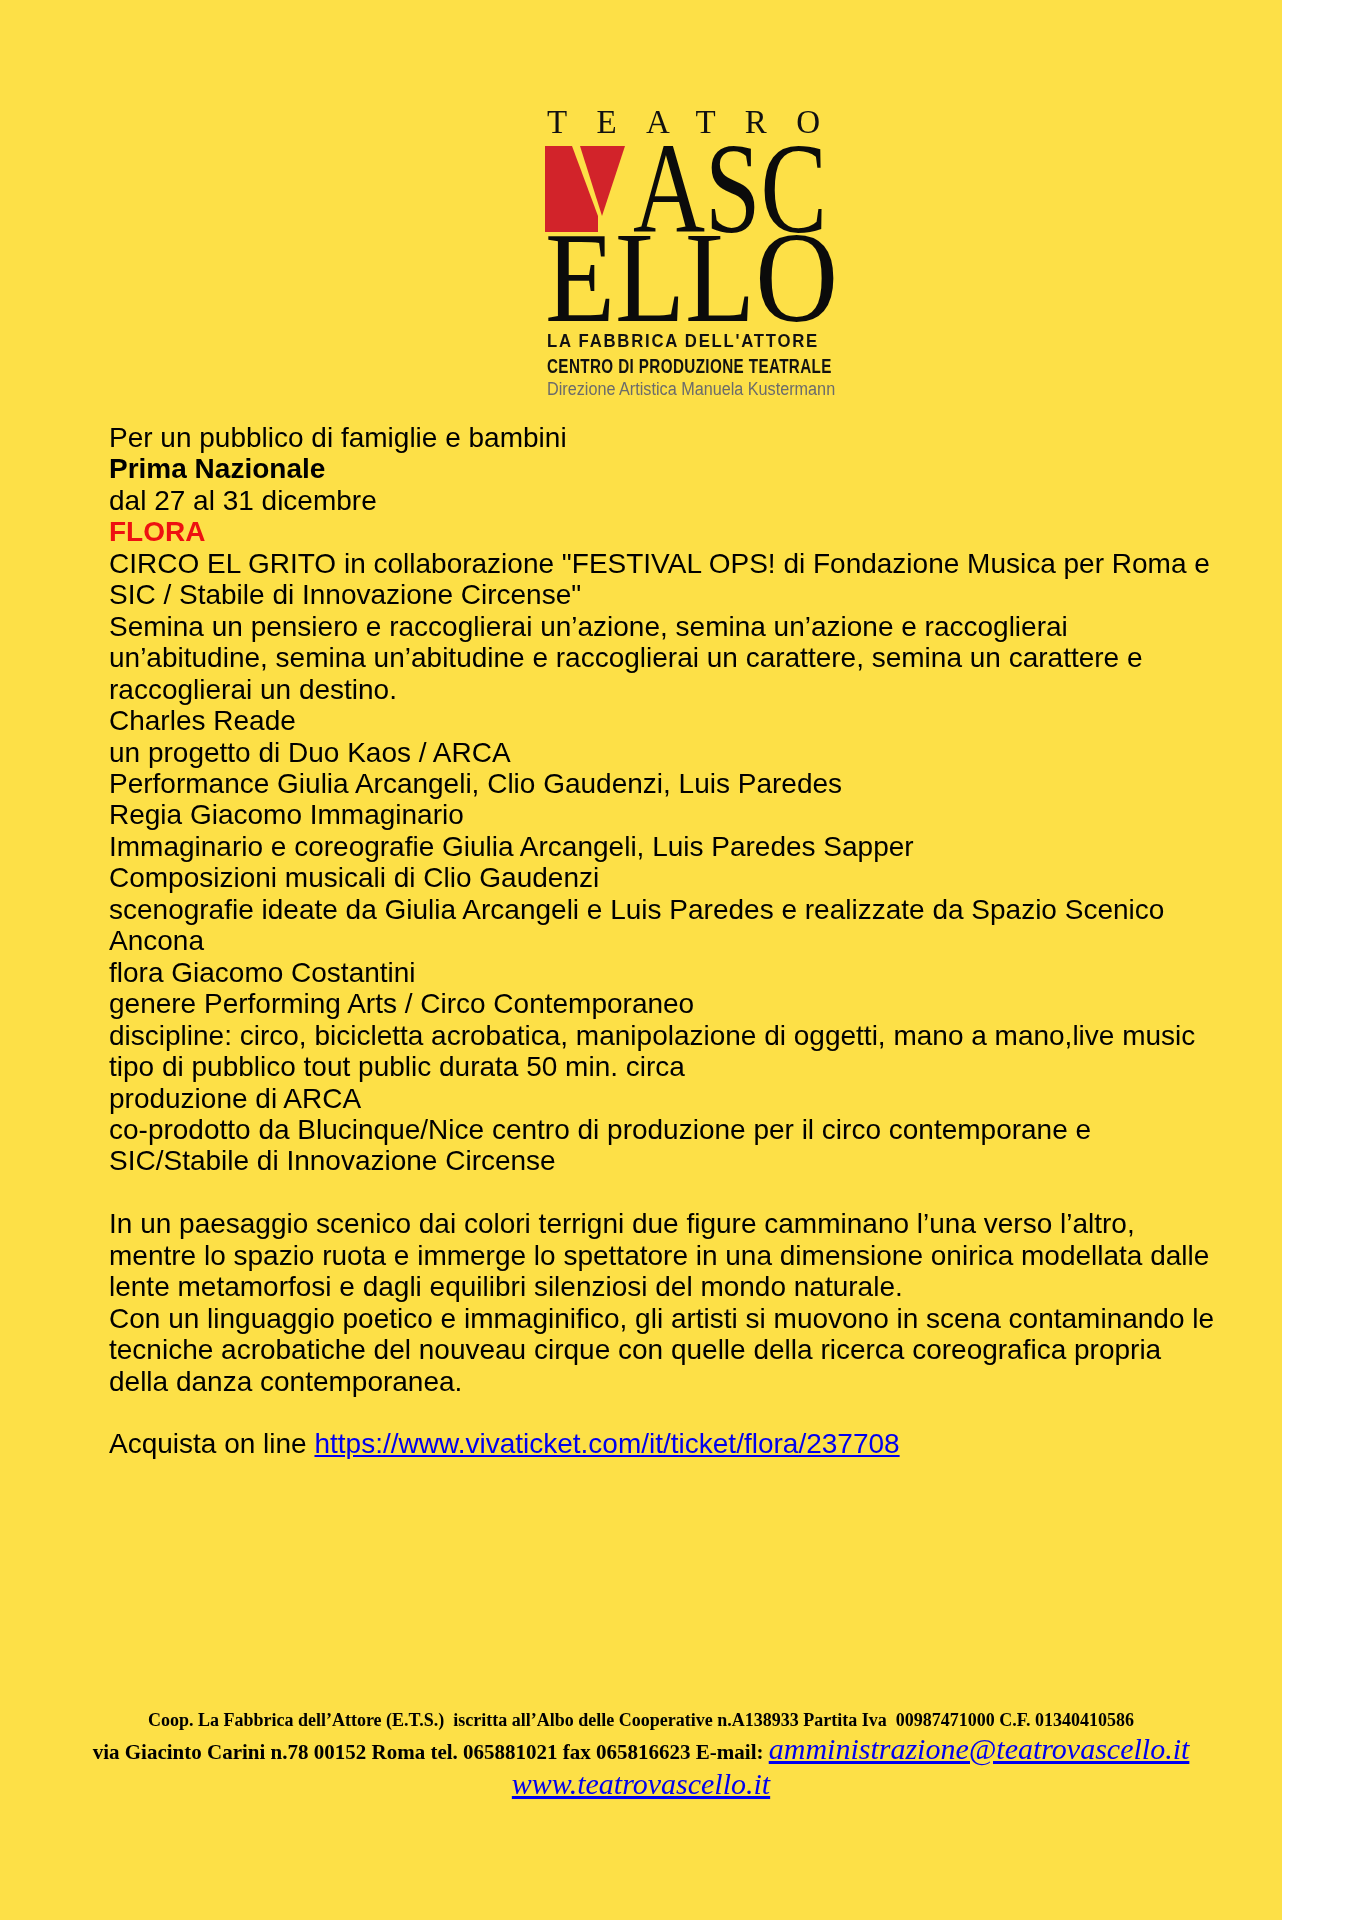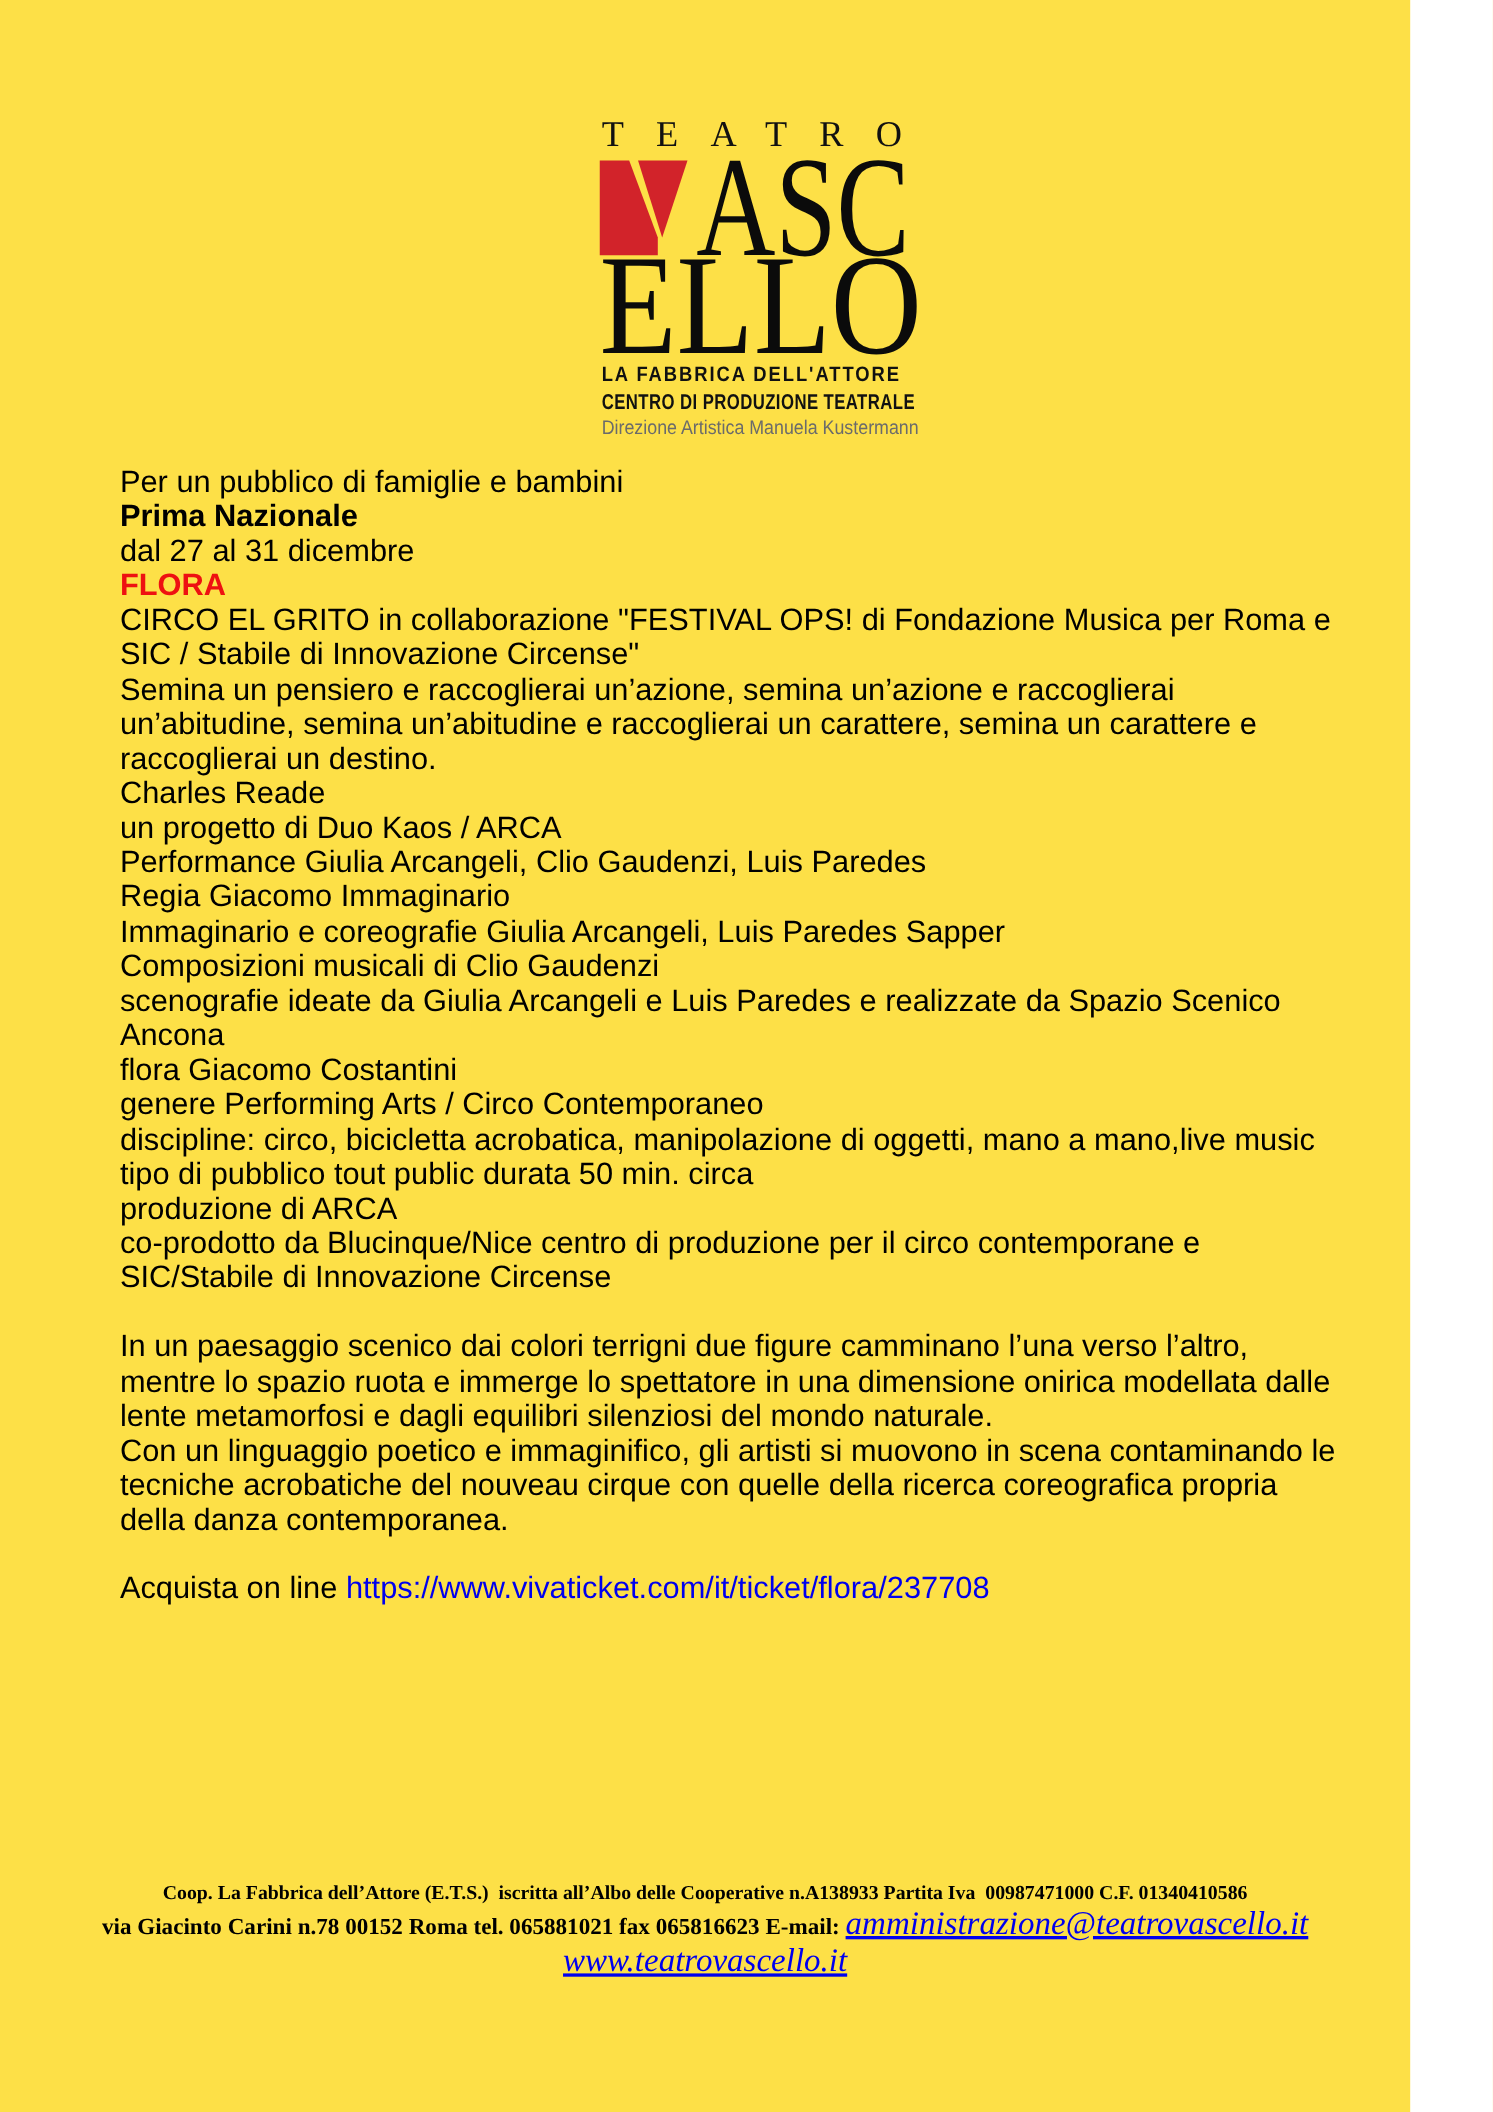--- a/index.html
+++ b/index.html
@@ -66,20 +66,21 @@
     margin: 0;
     padding: 0;
   }
   .body-text p.spacer {
     height: 31.45px;
   }
   .bold { font-weight: 700; }
   .red  { font-weight: 700; color: #ee1111; }
   a.link {
     color: #0000ee;
+    text-decoration: underline;
     cursor: pointer;
     margin-top: 32px;
   }
 
   
   .footer {
     position: absolute;
     left: 0;
     top: 1708px;
     width: 100%;

